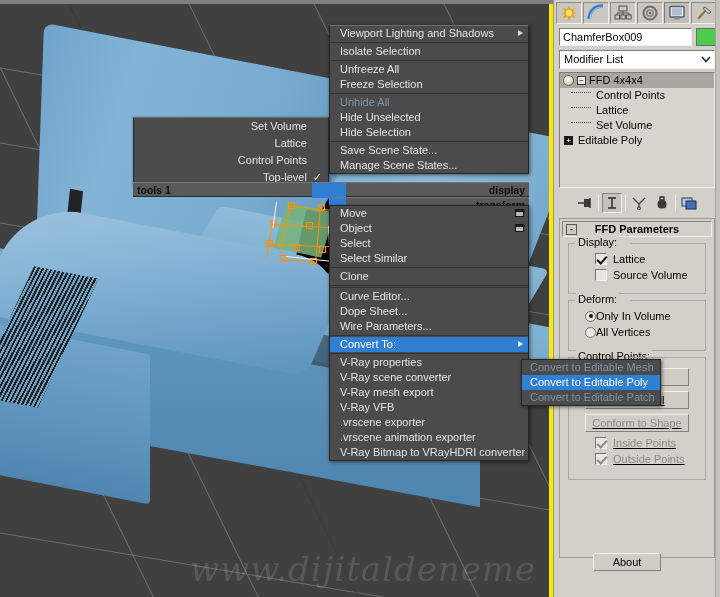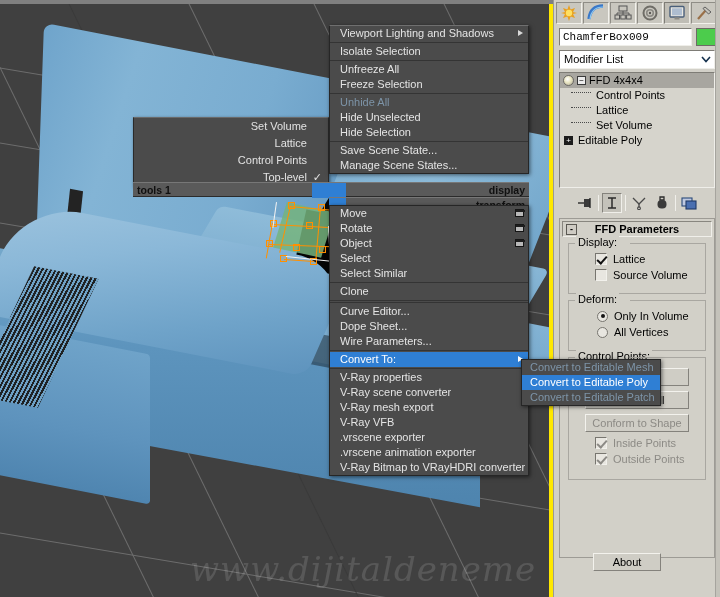--- a/index.html
+++ b/index.html
@@ -313,21 +313,21 @@
     flex: 1;
     height: 18px;
     background: #ffffff;
     border: 1px solid #7e7c76;
     border-right-color: #efeee9;
     border-bottom-color: #efeee9;
     font-size: 11px;
     color: #000;
     padding: 0 3px;
     line-height: 16px;
-    font-family: Liberation Mono, monospace;
+    font-family: Liberation Sans, sans-serif;
   }
   #obj-color {
     width: 20px; height: 18px;
     background: #4ccc4c;
     border: 1px solid #6d6b66;
   }
   #modifier-list {
     margin: 2px 5px 3px 5px;
     height: 19px;
     background: #ffffff;
@@ -462,21 +462,21 @@
     flex: 0 0 auto;
   }
   .cbox.checked:after {
     content: "";
     position: absolute; left: 3px; top: 0px;
     width: 4px; height: 8px;
     border: solid #111; border-width: 0 2px 2px 0;
     transform: rotate(42deg);
   }
   .cbox.dim.checked:after { border-color: #8c8a85; }
-  .radiorow { display: flex; align-items: center; gap: 6px; font-size: 11px; color: #000; margin: 4px 0 4px 20px; }
+  .radiorow { display: flex; align-items: center; font-size: 11px; color: #000; margin: 4px 0 4px 8px; }
   .radio {
     width: 11px; height: 11px; border-radius: 50%;
     background: #e8e6e0; border: 1px solid #77756f;
     position: relative; flex: 0 0 auto;
   }
   .radio.on:after {
     content: ""; position: absolute; left: 2.5px; top: 2.5px;
     width: 4px; height: 4px; border-radius: 50%; background: #151515;
   }
   .btn3d {
@@ -661,24 +661,20 @@
       <span>Manage Scene States...</span>
     </div>
   </div>
 
   <div id="ctx-menu2">
     <div class="mi">
       <span>Move</span>
       <span class="boxicon"></span>
     </div>
     <div class="mi">
-      <span>Rotate</span>
-      <span class="boxicon"></span>
-    </div>
-    <div class="mi">
       <span>Object</span>
       <span class="boxicon"></span>
     </div>
     <div class="mi">
       <span>Select</span>
     </div>
     <div class="mi">
       <span>Select Similar</span>
     </div>
     <div class="msep"></div>
@@ -883,21 +879,21 @@
         <div class="radiorow">
           <span class="radio on"></span>
           <span>Only In Volume</span>
         </div>
         <div class="radiorow">
           <span class="radio"></span>
           <span>All Vertices</span>
         </div>
       </div>
 
-      <div class="group" style="padding-bottom:10px;">
+      <div class="group" style="padding-bottom:10px;text-decoration:underline;">
         <span class="glabel">Control Points:</span>
         <div class="btn3d">Reset</div>
         <div class="btn3d">Animate All</div>
         <div class="btn3d dim">Conform to Shape</div>
         <div class="chkrow dim">
           <span class="cbox dim checked"></span>
           <span>Inside Points</span>
         </div>
         <div class="chkrow dim">
           <span class="cbox dim checked"></span>

